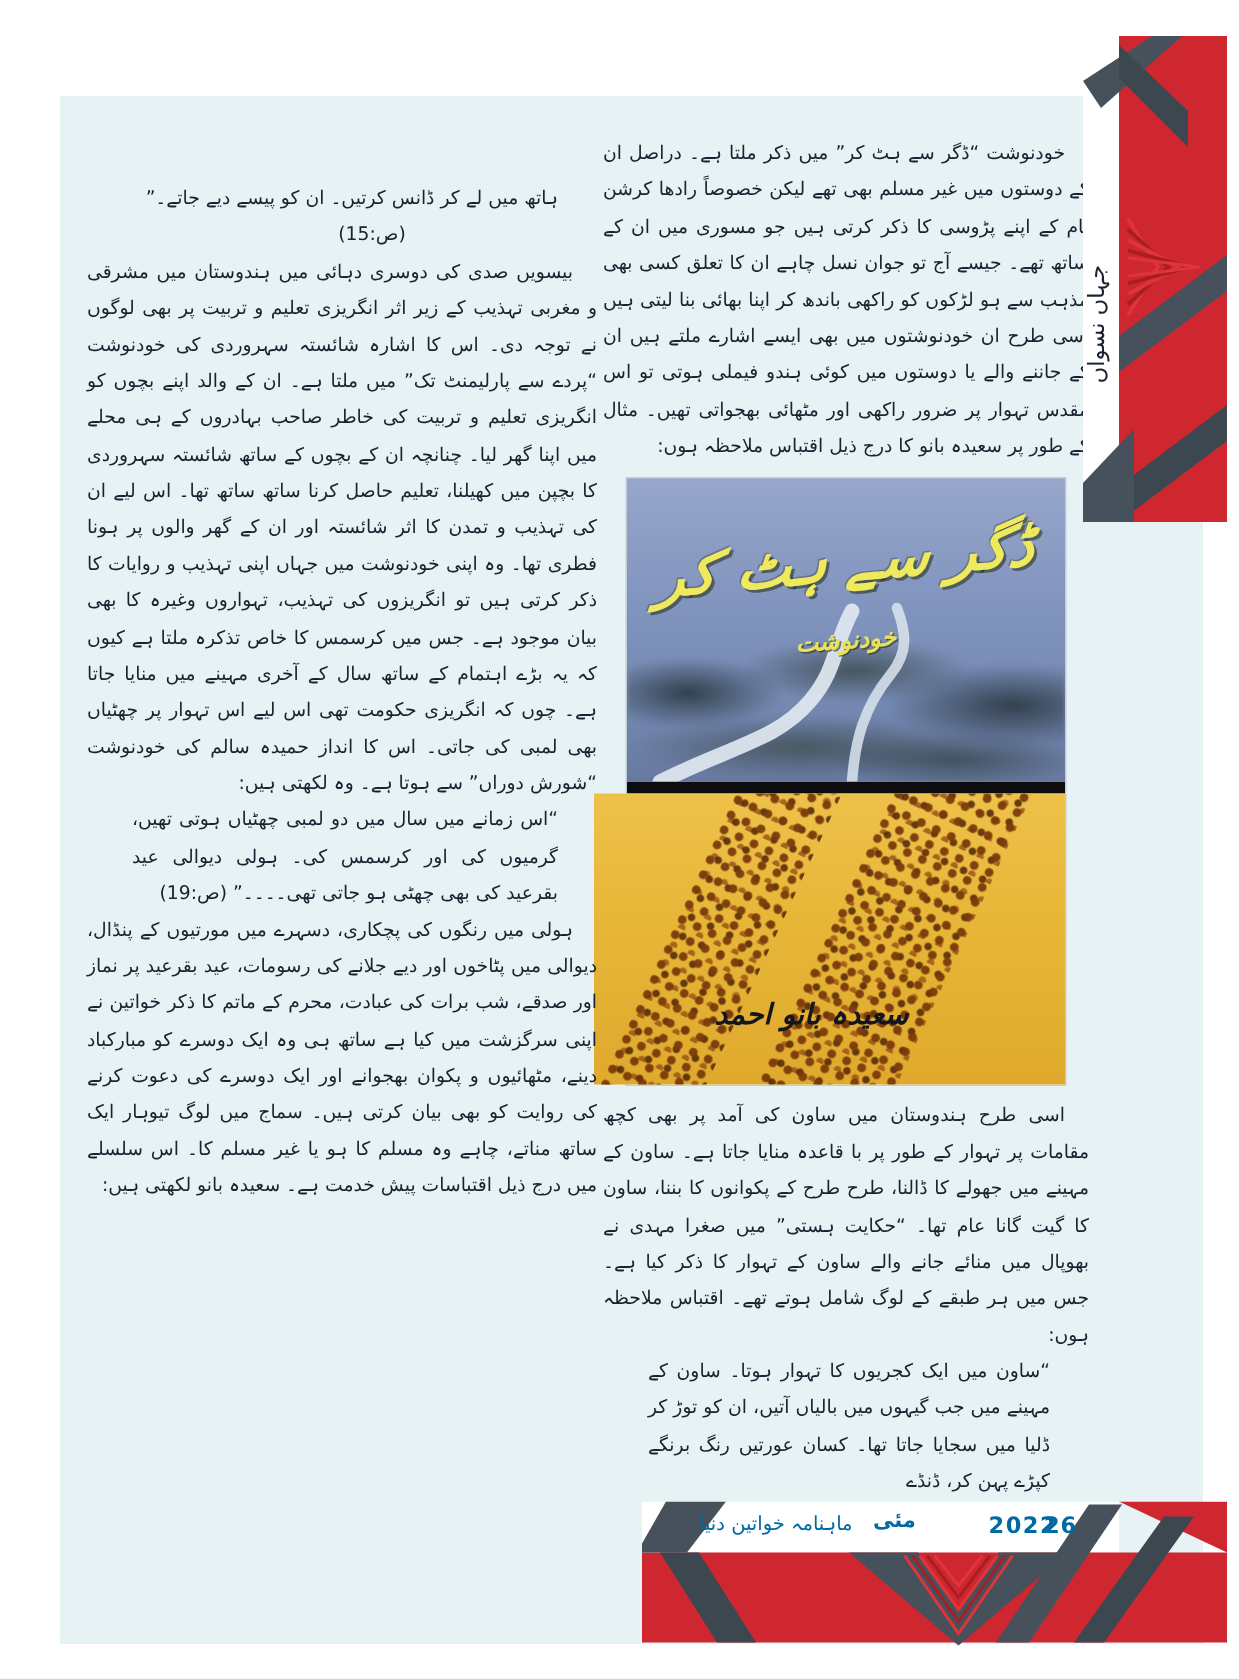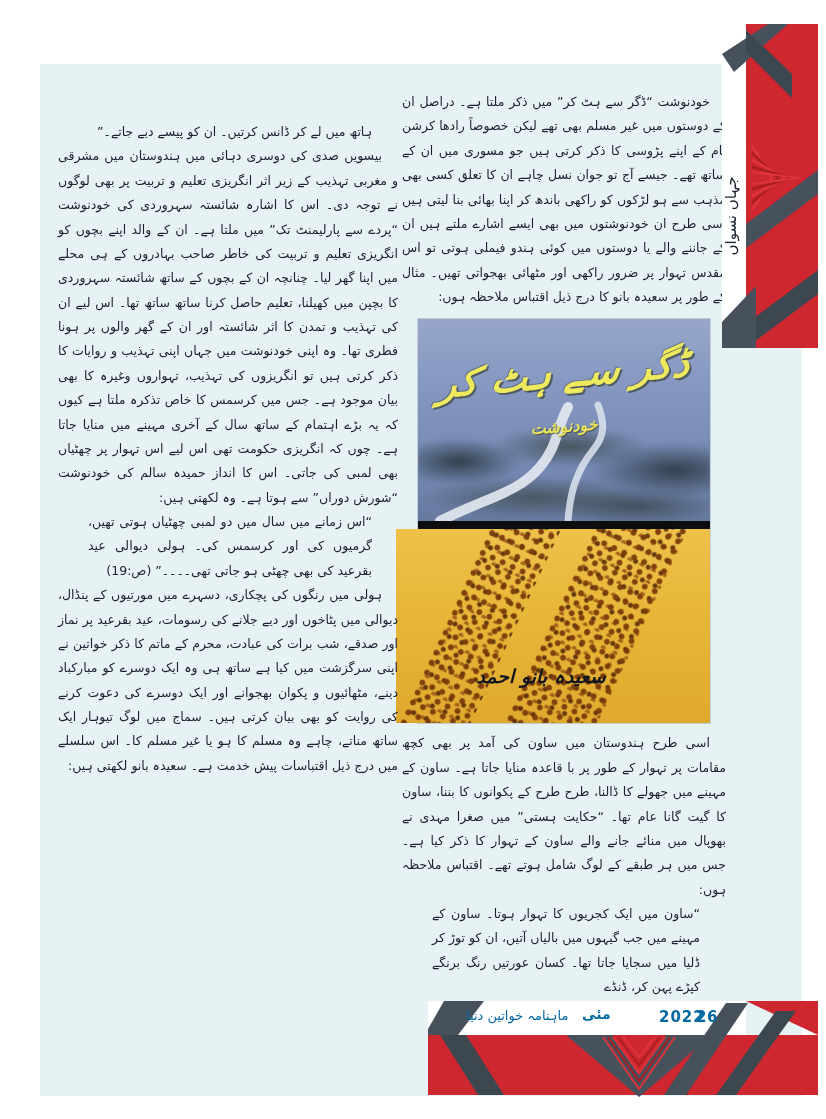--- a/index.html
+++ b/index.html
@@ -115,20 +115,21 @@
       <div class="cover-author">سعیدہ بانو احمد</div>
     </div>
   </div>
 
   <p class="para body">اسی طرح ہندوستان میں ساون کی آمد پر بھی کچھ مقامات پر تہوار کے طور پر با قاعدہ منایا جاتا ہے۔ ساون کے مہینے میں جھولے کا ڈالنا، طرح طرح کے پکوانوں کا بننا، ساون کا گیت گانا عام تھا۔ “حکایت ہستی” میں صغرا مہدی نے بھوپال میں منائے جانے والے ساون کے تہوار کا ذکر کیا ہے۔ جس میں ہر طبقے کے لوگ شامل ہوتے تھے۔ اقتباس ملاحظہ ہوں:</p>
   <p class="para quote">“ساون میں ایک کجریوں کا تہوار ہوتا۔ ساون کے مہینے میں جب گیہوں میں بالیاں آتیں، ان کو توڑ کر ڈلیا میں سجایا جاتا تھا۔ کسان عورتیں رنگ برنگے کپڑے پہن کر، ڈنڈے</p>
 </div>
 
 <div class="col col-second">
   <p class="para quote">ہاتھ میں لے کر ڈانس کرتیں۔ ان کو پیسے دیے جاتے۔”</p>
+  <p class="para ref">(ص:15)</p>
   <p class="para body">بیسویں صدی کی دوسری دہائی میں ہندوستان میں مشرقی و مغربی تہذیب کے زیر اثر انگریزی تعلیم و تربیت پر بھی لوگوں نے توجہ دی۔ اس کا اشارہ شائستہ سہروردی کی خودنوشت “پردے سے پارلیمنٹ تک” میں ملتا ہے۔ ان کے والد اپنے بچوں کو انگریزی تعلیم و تربیت کی خاطر صاحب بہادروں کے ہی محلے میں اپنا گھر لیا۔ چنانچہ ان کے بچوں کے ساتھ شائستہ سہروردی کا بچپن میں کھیلنا، تعلیم حاصل کرنا ساتھ ساتھ تھا۔ اس لیے ان کی تہذیب و تمدن کا اثر شائستہ اور ان کے گھر والوں پر ہونا فطری تھا۔ وہ اپنی خودنوشت میں جہاں اپنی تہذیب و روایات کا ذکر کرتی ہیں تو انگریزوں کی تہذیب، تہواروں وغیرہ کا بھی بیان موجود ہے۔ جس میں کرسمس کا خاص تذکرہ ملتا ہے کیوں کہ یہ بڑے اہتمام کے ساتھ سال کے آخری مہینے میں منایا جاتا ہے۔ چوں کہ انگریزی حکومت تھی اس لیے اس تہوار پر چھٹیاں بھی لمبی کی جاتی۔ اس کا انداز حمیدہ سالم کی خودنوشت “شورش دوراں” سے ہوتا ہے۔ وہ لکھتی ہیں:</p>
   <p class="para quote">“اس زمانے میں سال میں دو لمبی چھٹیاں ہوتی تھیں، گرمیوں کی اور کرسمس کی۔ ہولی دیوالی عید بقرعید کی بھی چھٹی ہو جاتی تھی۔۔۔۔” (ص:19)</p>
   <p class="para body">ہولی میں رنگوں کی پچکاری، دسہرے میں مورتیوں کے پنڈال، دیوالی میں پٹاخوں اور دیے جلانے کی رسومات، عید بقرعید پر نماز اور صدقے، شب برات کی عبادت، محرم کے ماتم کا ذکر خواتین نے اپنی سرگزشت میں کیا ہے ساتھ ہی وہ ایک دوسرے کو مبارکباد دینے، مٹھائیوں و پکوان بھجوانے اور ایک دوسرے کی دعوت کرنے کی روایت کو بھی بیان کرتی ہیں۔ سماج میں لوگ تیوہار ایک ساتھ مناتے، چاہے وہ مسلم کا ہو یا غیر مسلم کا۔ اس سلسلے میں درج ذیل اقتباسات پیش خدمت ہے۔ سعیدہ بانو لکھتی ہیں:</p>
 </div>
 
 <div class="header-deco">
   <svg width="96" height="324" viewBox="0 0 96 324">
     <rect x="0" y="0" width="24" height="324" fill="#ffffff"></rect>
     <rect x="24" y="0" width="72" height="324" fill="#cf2730"></rect>
     <polygon points="0,30 46,0 66,0 12,48" fill="#46515c"></polygon>

